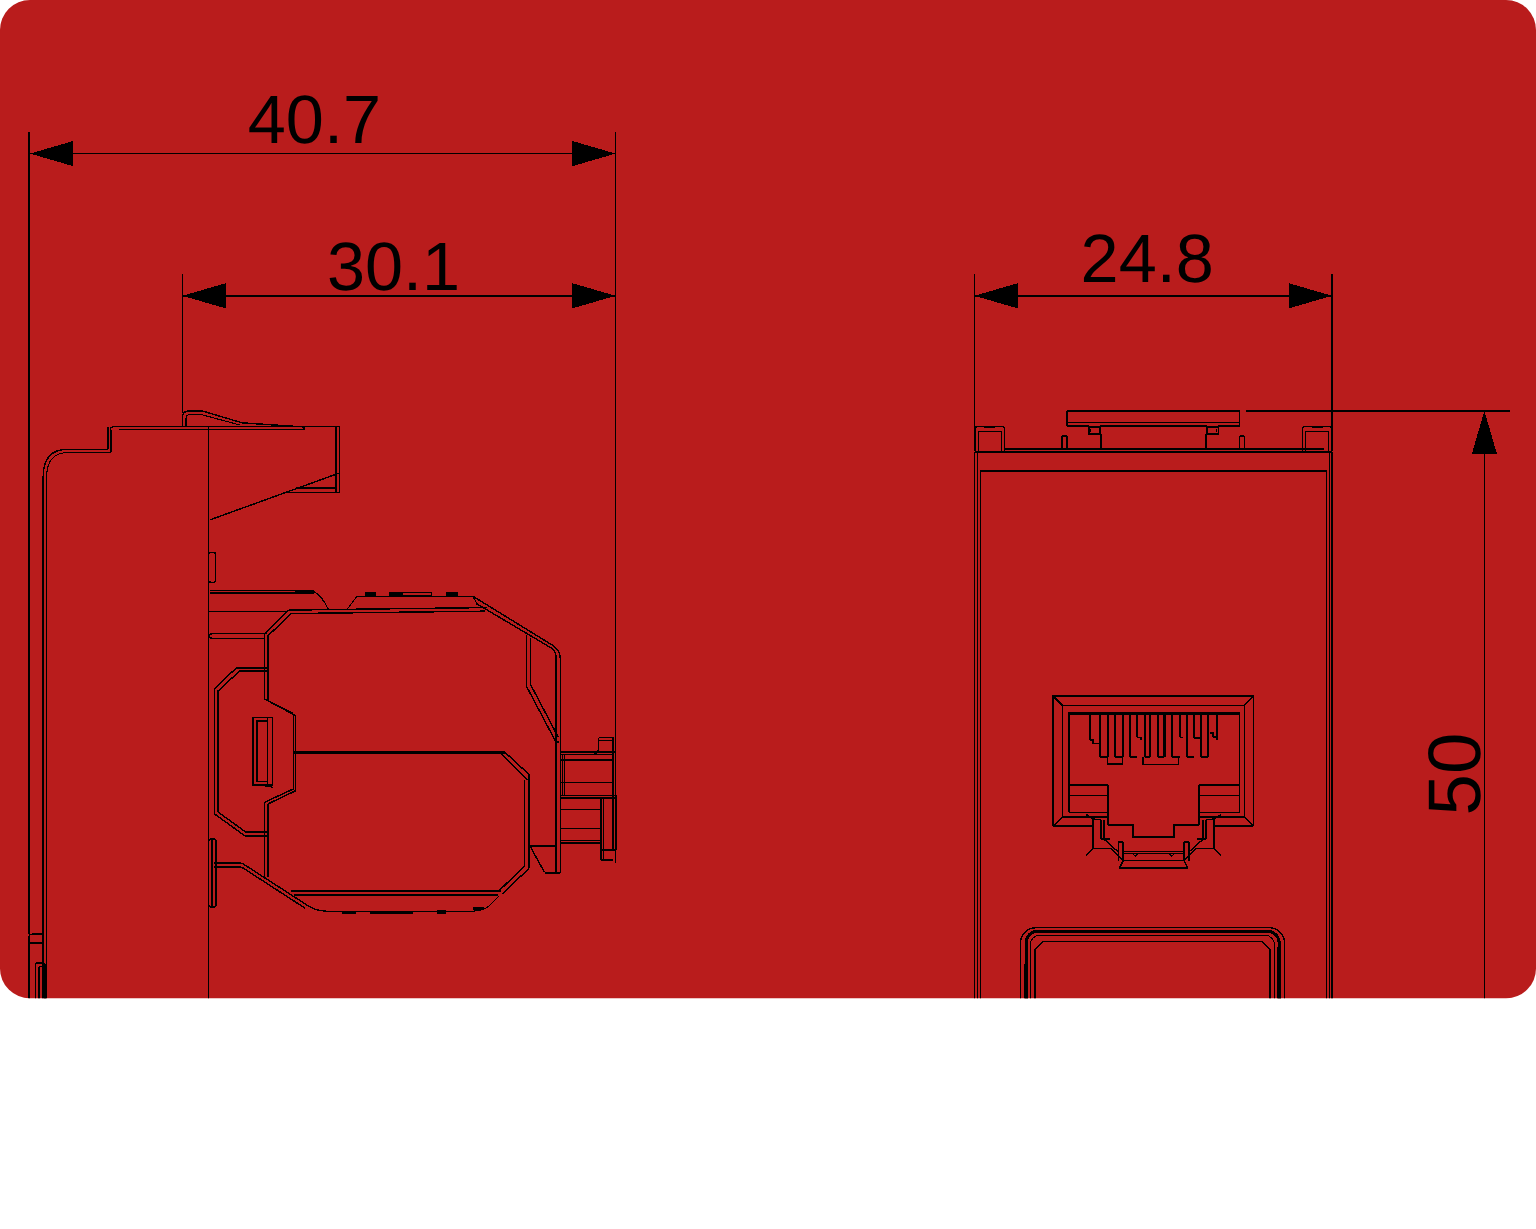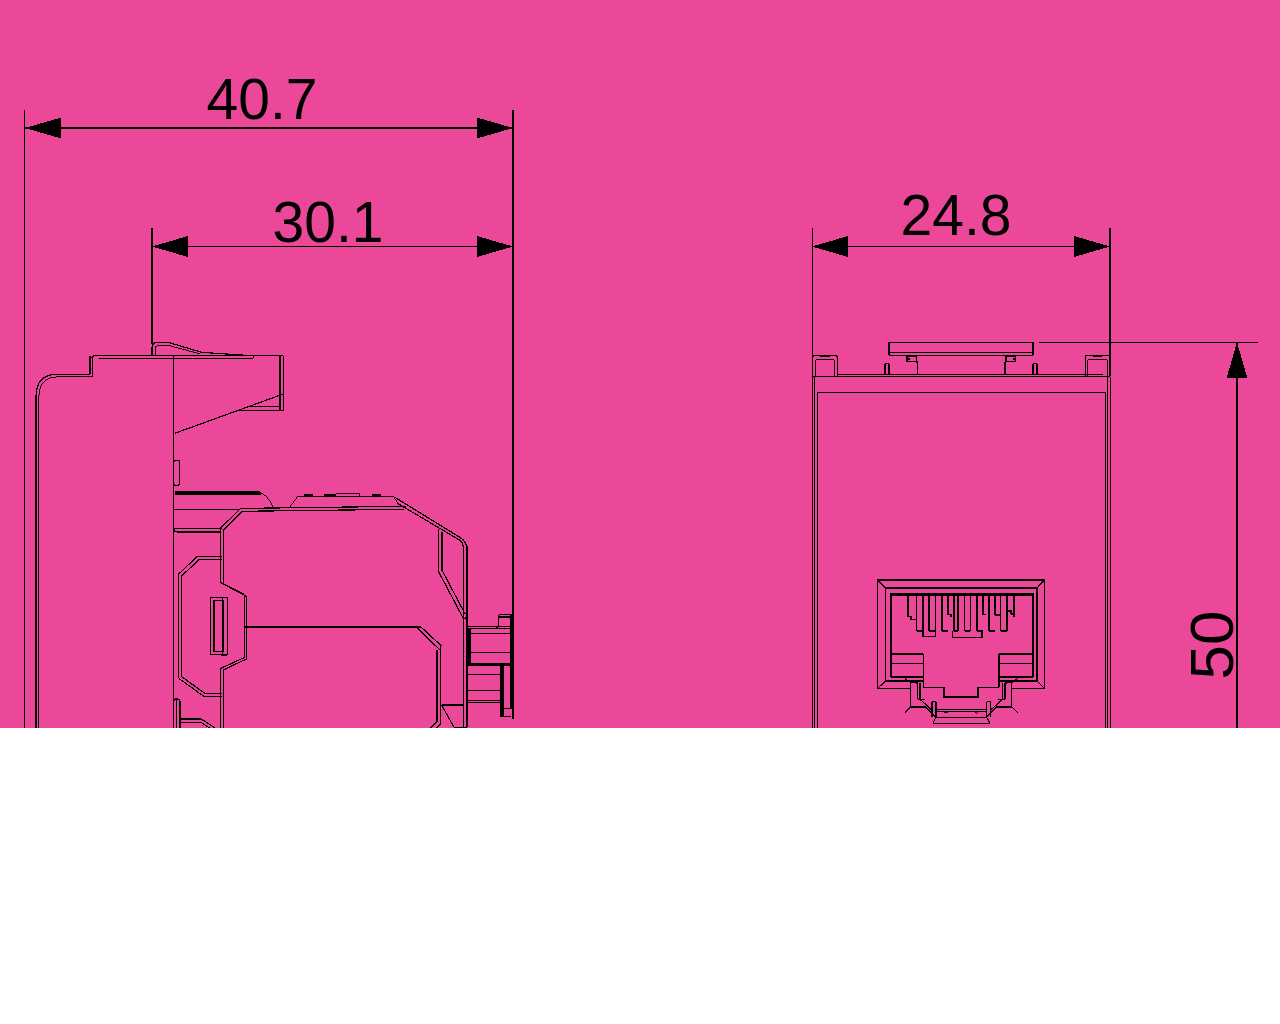--- a/index.html
+++ b/index.html
@@ -1,16 +1,16 @@
 <!DOCTYPE html>
 <html><head>
 <meta charset="utf-8">
 <style>
   html,body{margin:0;padding:0;background:#fff;}
-  .page{width:1280px;height:728px;position:relative;background:#ec4899;overflow:hidden;}
+  .page{width:1280px;height:832px;position:relative;background:#b91c1c;overflow:hidden;border-radius:25px;}
   svg{display:block;}
   text{font-family:"Liberation Sans", sans-serif;fill:#000;}
 </style>
 </head>
 <body>
 <div class="page">
 <svg width="1280" height="1024" viewBox="0 0 1280 1024" shape-rendering="crispEdges" fill="none" stroke="#000" stroke-width="1.2" stroke-linecap="butt" stroke-linejoin="miter">
 
 <g>
   <text x="262" y="119" font-size="57" text-anchor="middle" stroke="none">40.7</text>

